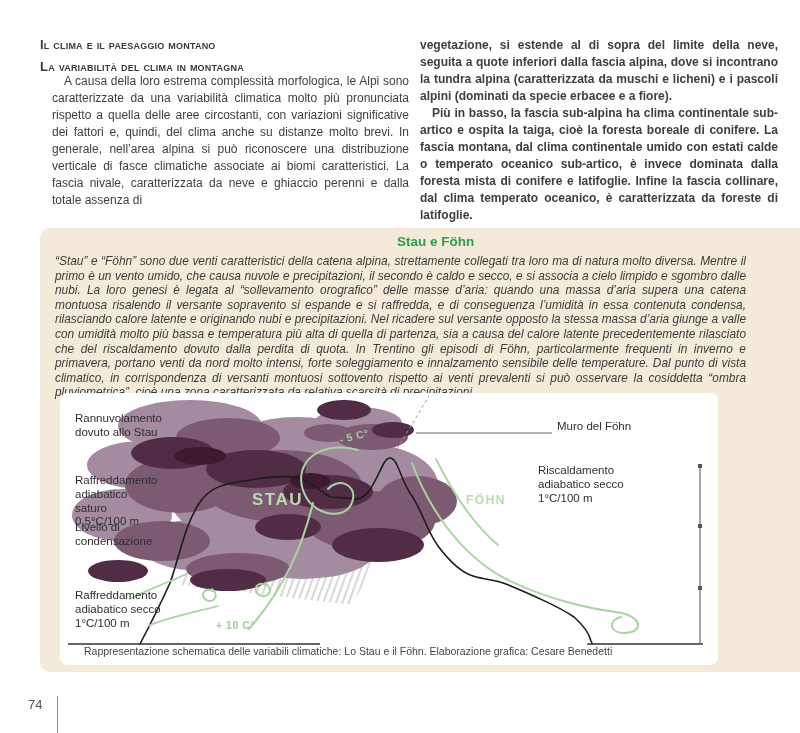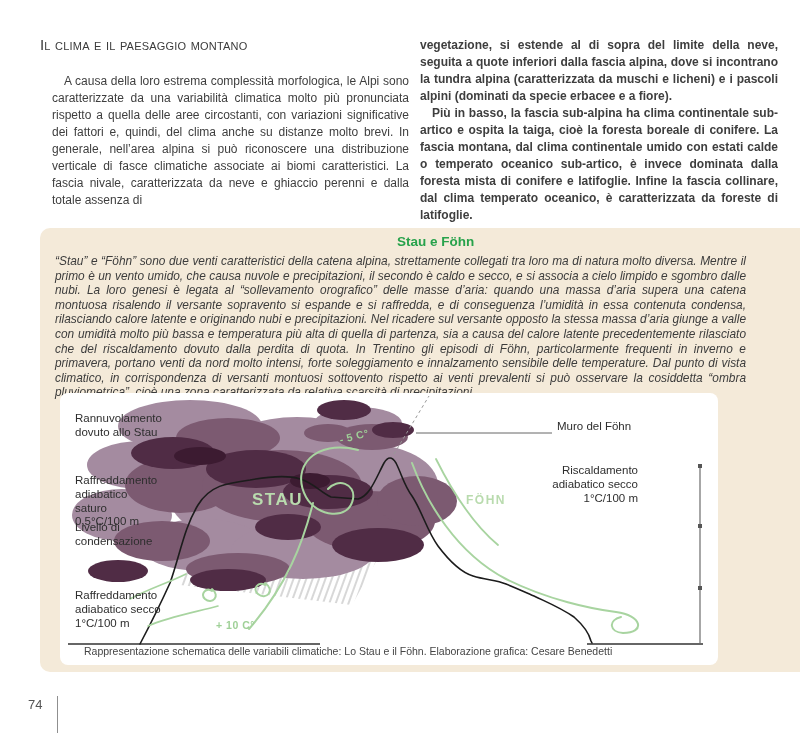--- a/index.html
+++ b/index.html
@@ -1,47 +1,48 @@
 <!DOCTYPE html>
 <html><head>
 <meta charset="utf-8">
 <style>
   html,body{margin:0;padding:0;background:#fff;}
   .page{position:relative;width:800px;height:733px;background:#ffffff;overflow:hidden;
         font-family:"Liberation Sans",sans-serif;color:#3f3f3f;}
   .doc-title{position:absolute;left:40px;top:34px;width:360px;
-             font-variant:small-caps;font-weight:400;font-size:15px;line-height:22px;
+             font-variant:small-caps;font-weight:700;font-size:13px;line-height:22px;
              color:#3a3a3a;letter-spacing:.2px;}
   .bodytext{font-size:12px;line-height:17px;text-align:justify;color:#3e3e3e;margin:0;}
   .col-left-p{position:absolute;left:40px;top:73px;width:357px;text-indent:12px;margin-left:12px;}
   .col-right{position:absolute;left:420px;top:37px;width:358px;font-weight:bold;}
   .col-right p{margin:0;}
   .col-right p.indent{text-indent:12px;}
   .infobox{position:absolute;left:40px;top:228px;width:791px;height:444px;border-radius:10px;}
   .ib-title{position:absolute;left:0;top:6px;width:100%;text-align:center;
             font-weight:700;font-size:13.5px;}
   .ib-body{position:absolute;left:15px;top:26px;width:691px;margin:0;
            font-style:italic;font-size:11.9px;line-height:14.6px;text-align:justify;color:#3c3c3c;}
   .panel{position:absolute;left:20px;top:165px;width:658px;height:272px;background:#ffffff;border-radius:8px;}
   .panel svg{position:absolute;left:0;top:0;}
   .dlab{position:absolute;font-size:11.5px;line-height:13.8px;color:#2e2e2e;white-space:pre-line;}
-  .dlab.right{text-align:right;}
+  .dlab.right{text-align:left;}
   .wind-word{position:absolute;font-weight:700;font-size:17px;letter-spacing:1.5px;}
   .wind-temp{position:absolute;font-weight:700;font-size:10.5px;letter-spacing:.5px;}
   .caption{position:absolute;left:24px;top:252px;font-size:10.5px;color:#454545;}
   .pagenum{position:absolute;left:28px;top:697px;font-size:13px;color:#555;}
   .footer-rule{position:absolute;left:57px;top:696px;width:1px;height:37px;background:#8f8f8f;}
 </style>
 </head>
 <body>
 
 <div class="page">
 
   <div class="doc-title">
     <div>Il clima e il paesaggio montano</div>
+    <div>La variabilità del clima in montagna</div>
   </div>
 
   <p class="bodytext col-left-p">A causa della loro estrema complessità morfologica, le Alpi sono caratterizzate da una variabilità climatica molto più pronunciata rispetto a quella delle aree circostanti, con variazioni significative dei fattori e, quindi, del clima anche su distanze molto brevi. In generale, nell’area alpina si può riconoscere una distribuzione verticale di fasce climatiche associate ai biomi caratteristici. La fascia nivale, caratterizzata da neve e ghiaccio perenni e dalla totale assenza di</p>
   <div class="col-right">
     <p class="bodytext">vegetazione, si estende al di sopra del limite della neve, seguita a quote inferiori dalla fascia alpina, dove si incontrano la tundra alpina (caratterizzata da muschi e licheni) e i pascoli alpini (dominati da specie erbacee e a fiore).</p>
     <p class="bodytext indent">Più in basso, la fascia sub-alpina ha clima continentale sub-artico e ospita la taiga, cioè la foresta boreale di conifere. La fascia montana, dal clima continentale umido con estati calde o temperato oceanico sub-artico, è invece dominata dalla foresta mista di conifere e latifoglie. Infine la fascia collinare, dal clima temperato oceanico, è caratterizzata da foreste di latifoglie.</p>
   </div>
 
   <div class="infobox" style="background-color: rgb(244, 234, 217);">
     <div class="ib-title" style="color: rgb(39, 162, 75);">Stau e Föhn</div>

